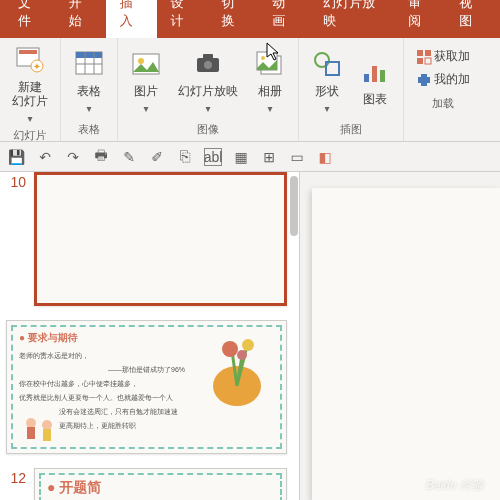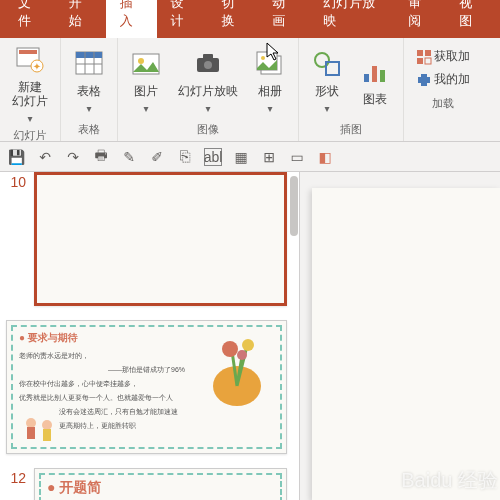--- a/index.html
+++ b/index.html
@@ -22,21 +22,21 @@
 .workarea{display:flex;height:328px}
 .thumbs{width:300px;background:#fff;overflow-y:auto;border-right:1px solid #d0cece;padding:0 12px 6px 6px}
 .thumb-row{display:flex;gap:8px;margin-bottom:14px}
 .thumb-num{width:20px;font-size:14px;color:#b8472a;text-align:right;padding-top:2px}
 .thumb{flex:1;height:134px;border:1px solid #ccc;background:#faf9f5;box-shadow:0 1px 2px rgba(0,0,0,.1);position:relative;overflow:hidden}
 .thumb.sel{border:3px solid #b8472a}
 .stage{flex:1;background:#f3f2f1;padding:16px 0 0 12px}
 .slide-canvas{width:100%;height:100%;background:#faf9f5;box-shadow:-2px 2px 6px rgba(0,0,0,.15)}
 .scroll-indicator{position:absolute;width:8px;background:#c8c6c4;right:202px;top:176px;height:60px;border-radius:4px}
 svg{display:block}
-.watermark{position:absolute;right:2px;bottom:6px;font-size:20px;color:rgba(255,255,255,.7);text-shadow:0 0 3px rgba(0,0,0,.2)}
+.watermark{position:absolute;right:16px;bottom:6px;font-size:12px;color:rgba(255,255,255,.7);font-style:italic;text-shadow:0 0 3px rgba(0,0,0,.2)}
 .cursor{position:absolute;top:42px;left:266px;font-size:14px;pointer-events:none}
 .thumb11-content{padding:10px 12px;font-size:8px;color:#333;position:relative;height:100%}
 .thumb11-content .title{color:#d4735a;font-size:10px;font-weight:bold;margin-bottom:6px}
 .thumb11-content .line{margin-bottom:4px;color:#555;font-size:7px}
 .thumb11-border{position:absolute;inset:4px;border:2px dashed #7fc7b8}
 .flower{position:absolute;right:14px;top:10px;width:70px;height:80px}
 .people{position:absolute;left:14px;bottom:8px;width:40px;height:30px}
 .thumb12-content{padding:10px 12px;font-size:8px;position:relative;height:100%}
 </style>
 </head>

